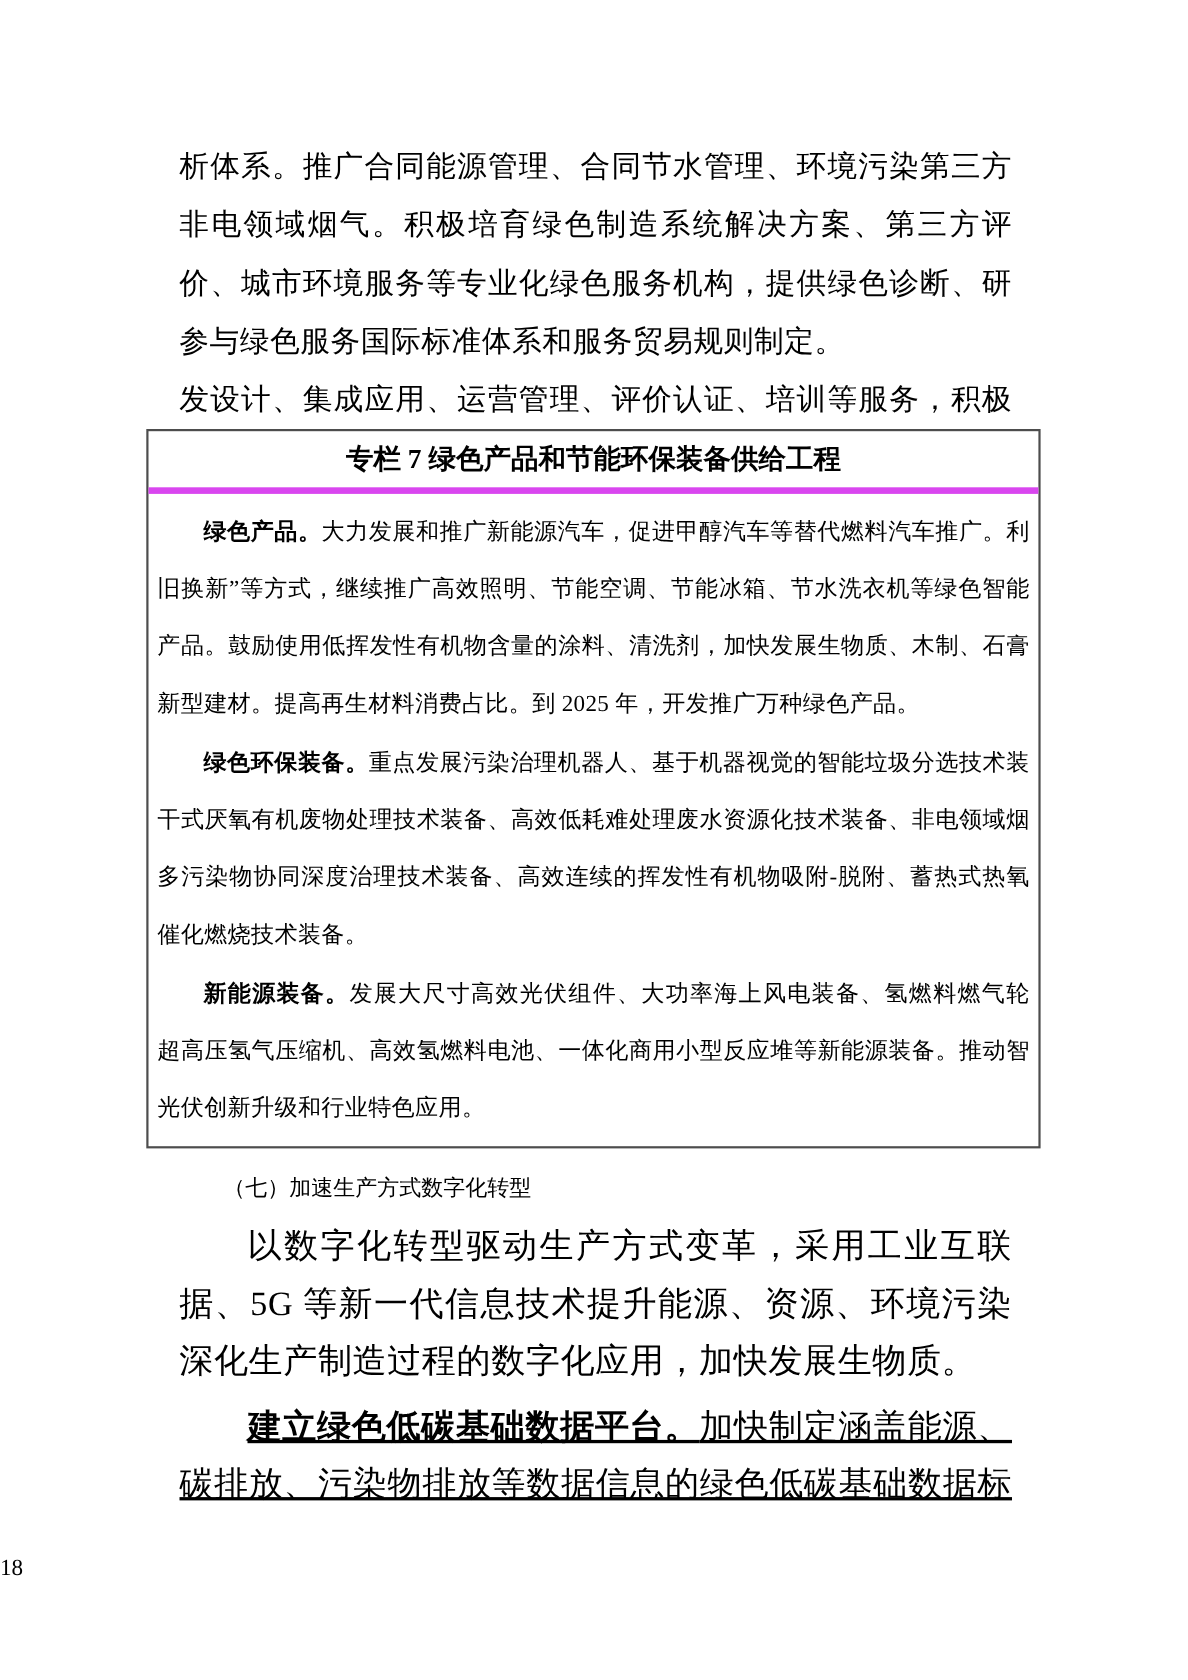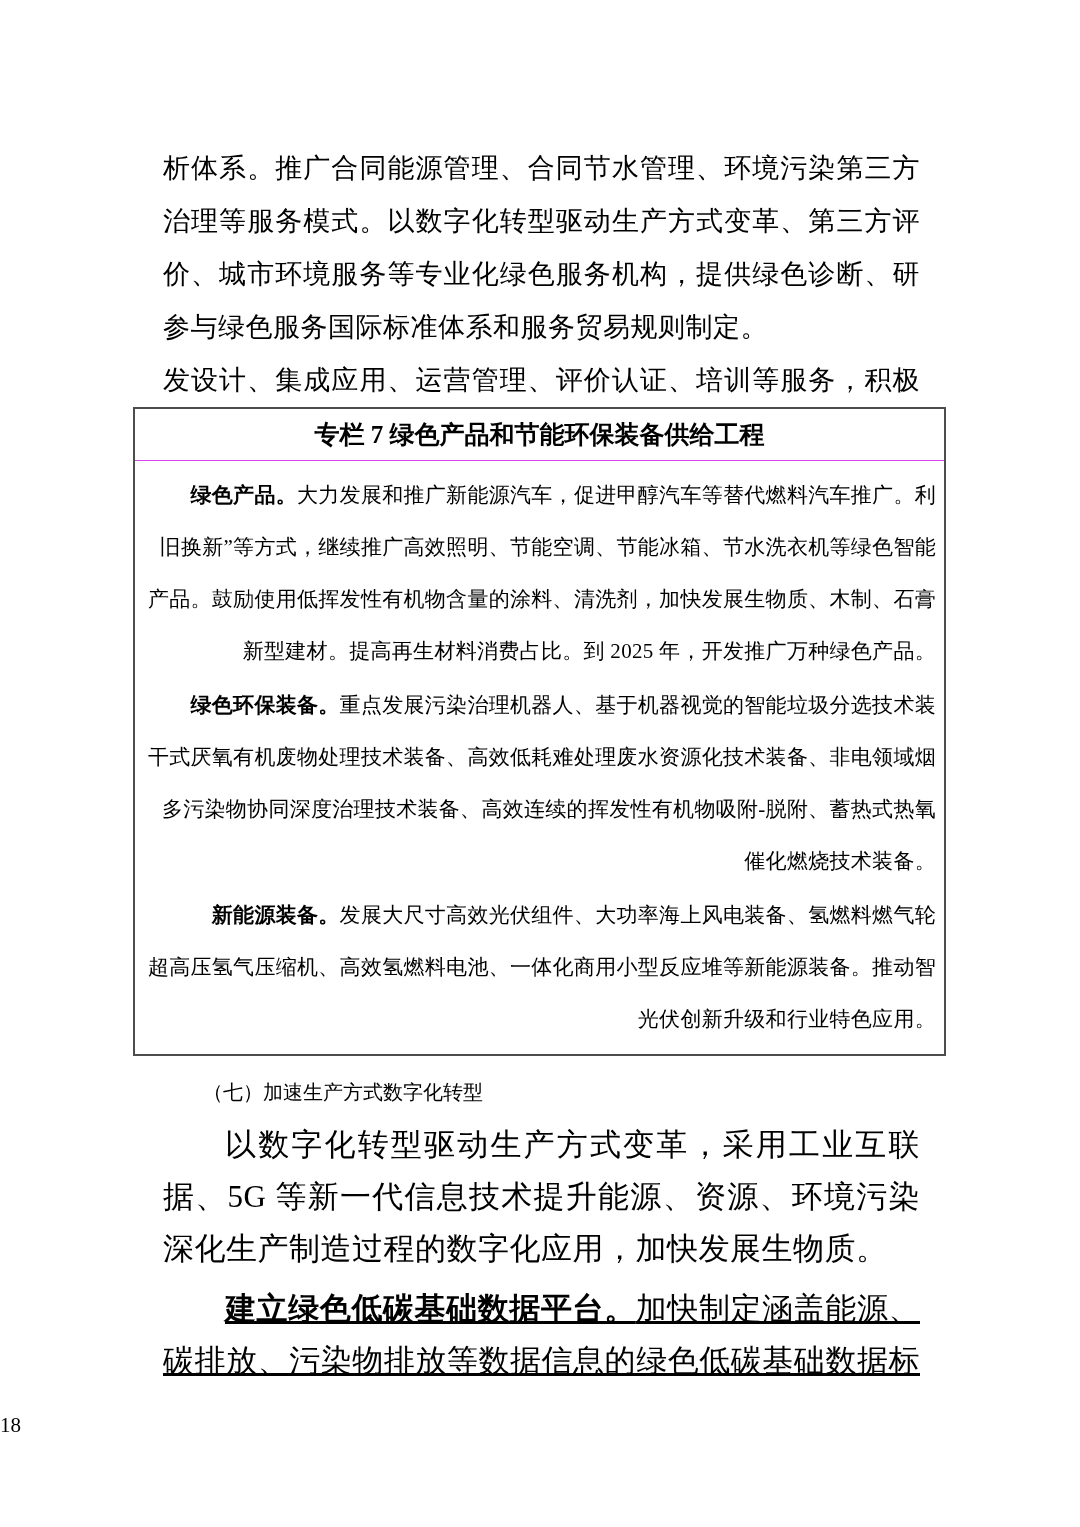--- a/index.html
+++ b/index.html
@@ -11,21 +11,21 @@
     width: 1080px;
     height: 1527px;
     position: relative;
     font-family: "Liberation Serif", "DejaVu Serif", serif;
     color: #000000;
     overflow: hidden;
   }
   .content {
     position: absolute;
     left: 163px;
-    top: 142px;
+    top: 125px;
     width: 757px;
   }
   
   .ln {
     font-size: 27px;
     line-height: 53px;
     height: 53px;
     overflow: hidden;
     letter-spacing: 0.5px;
   }
@@ -49,33 +49,32 @@
     width: 813px;
     box-sizing: border-box;
     border: 2px solid #4d4d4d;
   }
   .box-title {
     font-size: 25px;
     font-weight: bold;
     text-align: center;
     line-height: 51px;
     height: 51px;
-    border-bottom: 1px solid #d946ef;
+    border-bottom: 6px solid #d946ef;
     overflow: hidden;
   }
   .box-body {
     padding: 8px 8px 9px 8px;
   }
   .bln {
     font-size: 21px;
     line-height: 52px;
     height: 52px;
     overflow: hidden;
     letter-spacing: 0.3px;
-    text-align: right;
   }
   .box-para + .box-para { margin-top: 2px; }
   
   .sec-heading {
     font-size: 20px;
     line-height: 53px;
     height: 53px;
     margin-top: 10px;
     text-indent: 2em;
     overflow: hidden;
@@ -90,21 +89,21 @@
     line-height: 26px;
   }
 </style>
 </head>
 <body>
 
 <div class="content">
 
   <div>
     <div class="ln just">析体系。推广合同能源管理、合同节水管理、环境污染第三方</div>
-    <div class="ln just">治理等服务模式。以数字化转型驱动生产方式变革、第三方评</div>
+    <div class="ln just">非电领域烟气。积极培育绿色制造系统解决方案、第三方评</div>
     <div class="ln just">价、城市环境服务等专业化绿色服务机构，提供绿色诊断、研</div>
     <div class="ln">参与绿色服务国际标准体系和服务贸易规则制定。</div>
     <div class="ln just">发设计、集成应用、运营管理、评价认证、培训等服务，积极</div>
   </div>
 
   <div class="box">
     <div class="box-title">专栏 7 绿色产品和节能环保装备供给工程</div>
     <div class="box-body">
 
       <div class="box-para">

